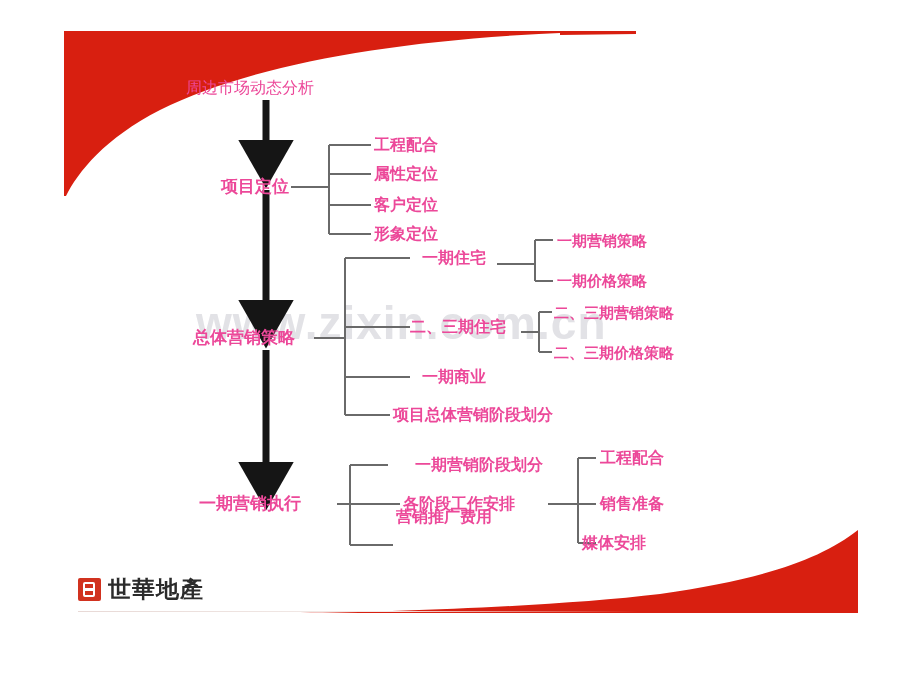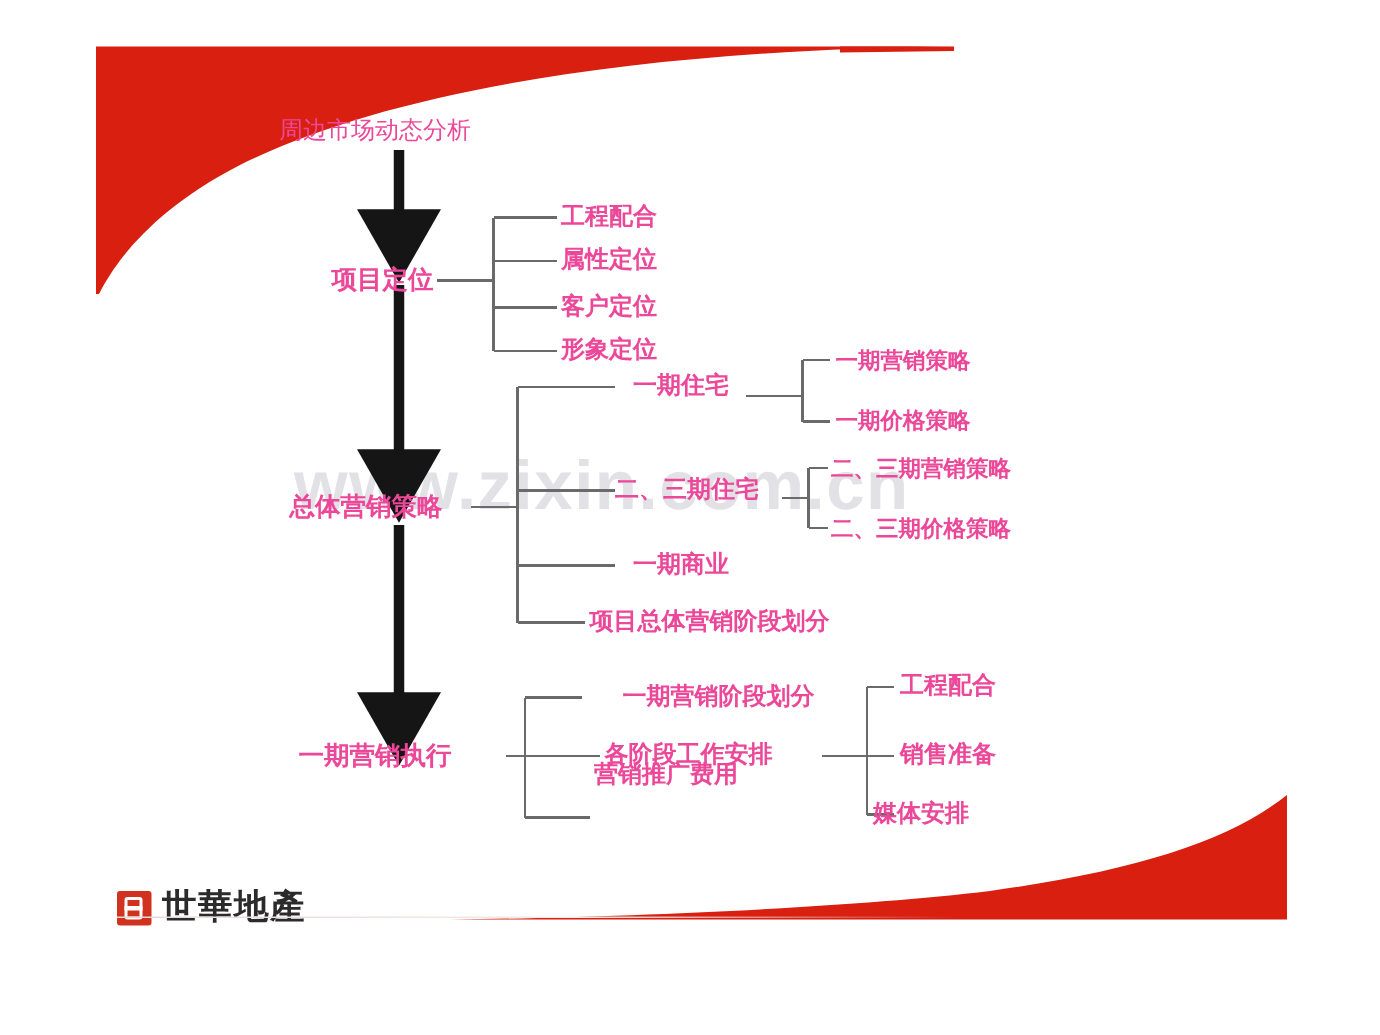--- a/index.html
+++ b/index.html
@@ -92,21 +92,20 @@
   }
 
   
   #logo-block {
     position: absolute;
     left: 78px;
     top: 578px;
     display: flex;
     align-items: flex-start;
     z-index: 4;
-    margin-top: 16px;
   }
   #logo-mark {
     width: 23px;
     height: 23px;
     background: #d1321f;
     border-radius: 2px;
     position: relative;
     margin-right: 7px;
     flex: none;
   }

